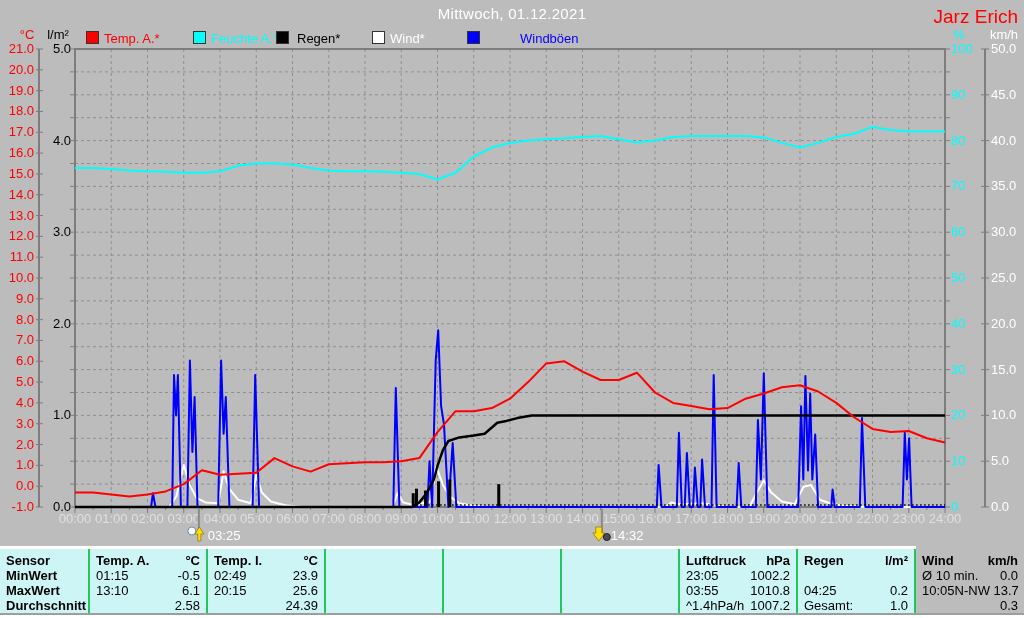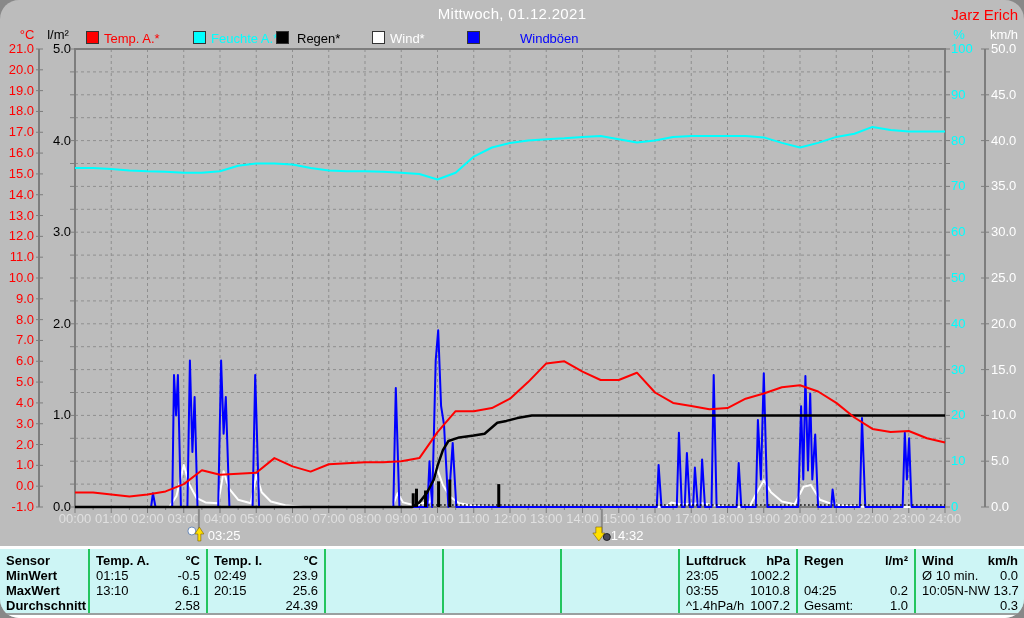--- a/index.html
+++ b/index.html
@@ -1,29 +1,29 @@
 <!DOCTYPE html>
 <html><head>
 <meta charset="utf-8">
 <style>
   html,body{margin:0;padding:0;background:#888;}
   .app{position:relative;width:1024px;height:618px;background:#bcbcbc;
-       font-family:"Liberation Sans",sans-serif;overflow:hidden;border-radius:19px;}
+       font-family:"Liberation Sans",sans-serif;overflow:hidden;}
   .title{position:absolute;top:5px;left:0;right:0;text-align:center;color:#fff;
          font-size:15px;letter-spacing:.3px;}
-  .station{position:absolute;top:6px;right:6px;color:#f00;font-size:15px;}
+  .station{position:absolute;top:6px;right:6px;color:#f00;font-size:19px;}
   .li{position:absolute;top:31px;display:flex;align-items:flex-start;gap:5px;font-size:13px;height:13px;}
   .sq{width:11px;height:11px;display:inline-block;border:1px solid #333;flex:none;}
   .unit{position:absolute;top:27px;font-size:13px;text-align:center;}
   .u-temp{left:10px;width:34px;color:#f00;}
   .u-rain{left:42px;width:32px;color:#000;}
   .u-hum{left:948px;width:22px;color:#0ff;}
   .u-wind{left:984px;width:40px;color:#fff;}
   svg.chart{position:absolute;left:0;top:0;font-family:"Liberation Sans",sans-serif;}
-  .stats{position:absolute;left:0;top:546px;width:1024px;height:67px;background:#cdf5f5;
+  .stats{position:absolute;left:0;top:546px;width:916px;height:67px;background:#cdf5f5;
          border-top:3px solid #fff;color:#000;font-size:13px;box-sizing:border-box;}
   .col{position:absolute;top:0;bottom:0;box-sizing:border-box;padding-top:4px;}
   .col.bl{border-left:2px solid #22c55e;}
   .cell{height:15px;line-height:15px;padding:0 6px;display:flex;
         justify-content:space-between;white-space:nowrap;overflow:hidden;}
   .cell.b{font-weight:bold;}
   .strip-gray{position:absolute;left:0;top:613px;width:1024px;height:2px;background:#9aa0a0;}
   .strip-white{position:absolute;left:0;top:615px;width:1024px;height:3px;background:#fff;}
 </style>
 </head>

